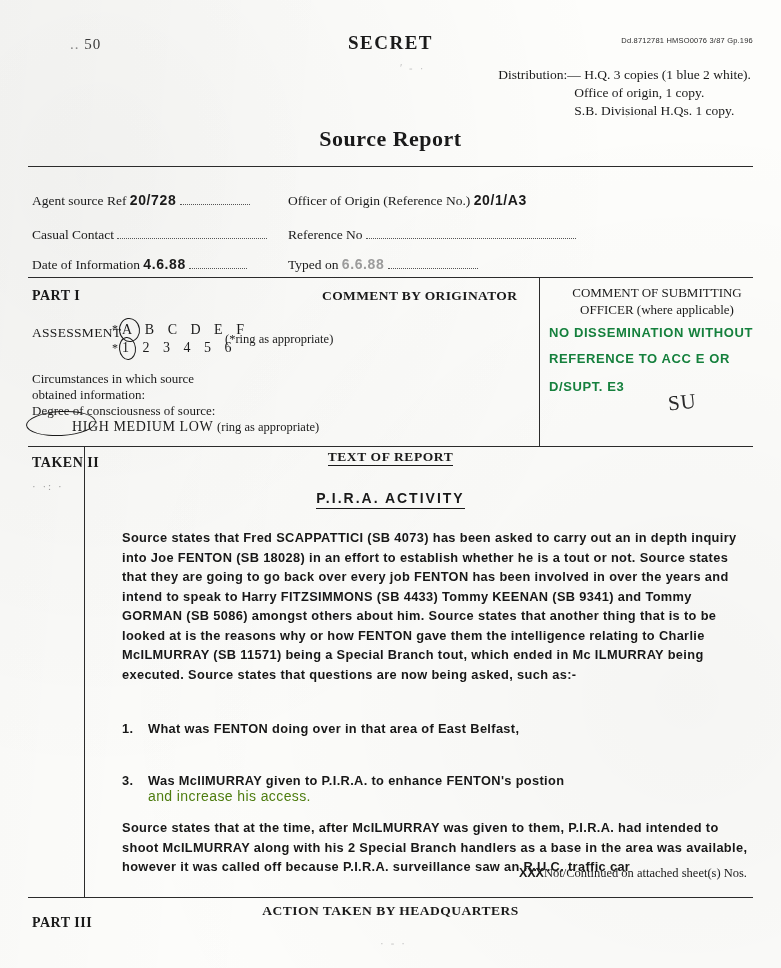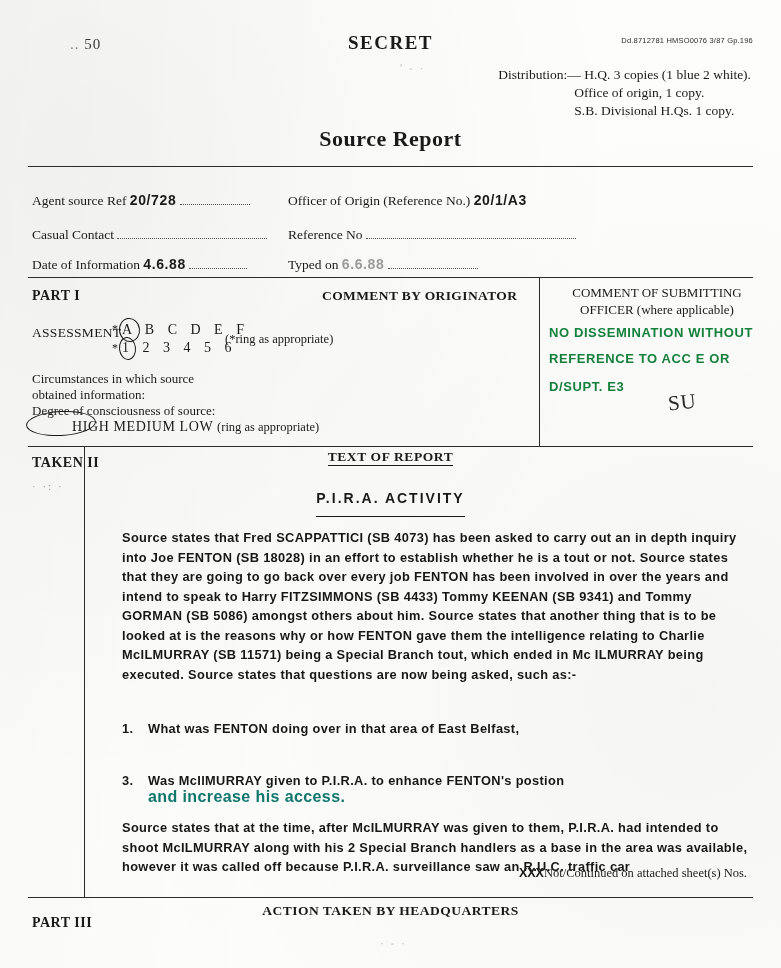--- a/index.html
+++ b/index.html
@@ -204,21 +204,21 @@
   #text-of-report span { border-bottom: 1.2px solid #1a1a1a; padding-bottom: 1px; }
 
   #subject-heading {
     left: 0; right: 0; top: 490px;
     text-align: center;
     font-family: "Liberation Sans", sans-serif;
     font-size: 14px;
     font-weight: bold;
     letter-spacing: 2px;
   }
-  #subject-heading span { border-bottom: 1.2px solid #1a1a1a; padding-bottom: 10px; }
+  #subject-heading span { border-bottom: 1.2px solid #1a1a1a; padding-bottom: 2px; }
 
   .body-text {
     position: absolute;
     left: 122px;
     width: 630px;
     font-family: "Liberation Sans", sans-serif;
     font-size: 12.8px;
     font-weight: bold;
     line-height: 19.5px;
     letter-spacing: 0.35px;
@@ -236,22 +236,22 @@
     line-height: 19.5px;
     color: #171717;
   }
   .numbered .num { display: inline-block; width: 26px; }
   #item-1 { top: 719px; }
   #item-2 { top: 745px; }
   #item-3 { top: 771px; }
   #item-3-faded {
     top: 788px; left: 148px; position: absolute;
     font-family: "Liberation Sans", sans-serif;
-    font-size: 16px; font-weight: bold;
-    color: #0f766e; letter-spacing: 0.4px;
+    font-size: 14px; font-weight: normal;
+    color: #4d7c0f; letter-spacing: 0.4px;
   }
   #para-2 { top: 818px; }
 
   #continued-note {
     right: 34px; top: 866px;
     font-size: 12.5px;
   }
   #continued-note .strike { font-family:"Liberation Sans", sans-serif; font-weight:bold; }
 
   #action-taken {

